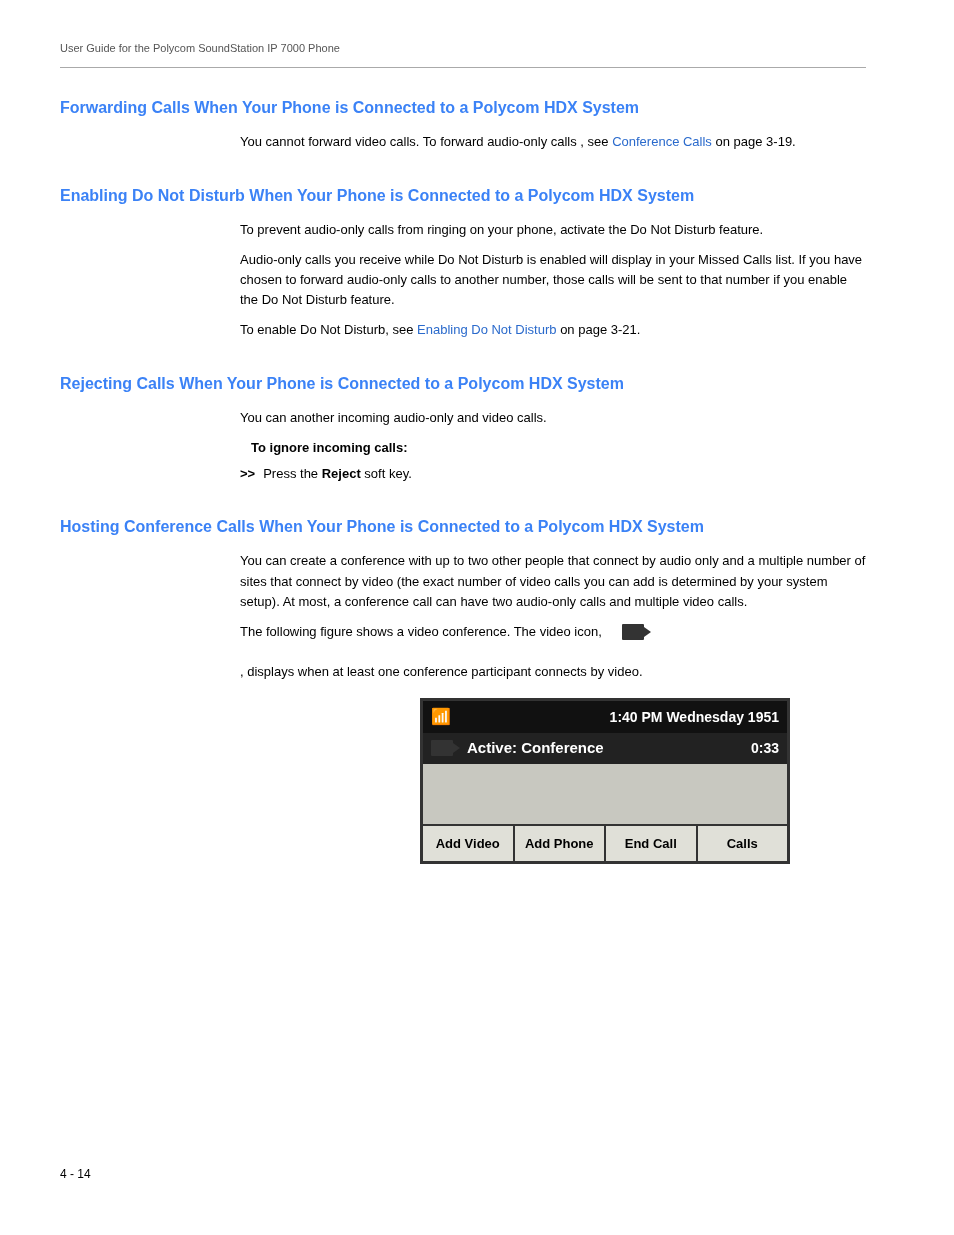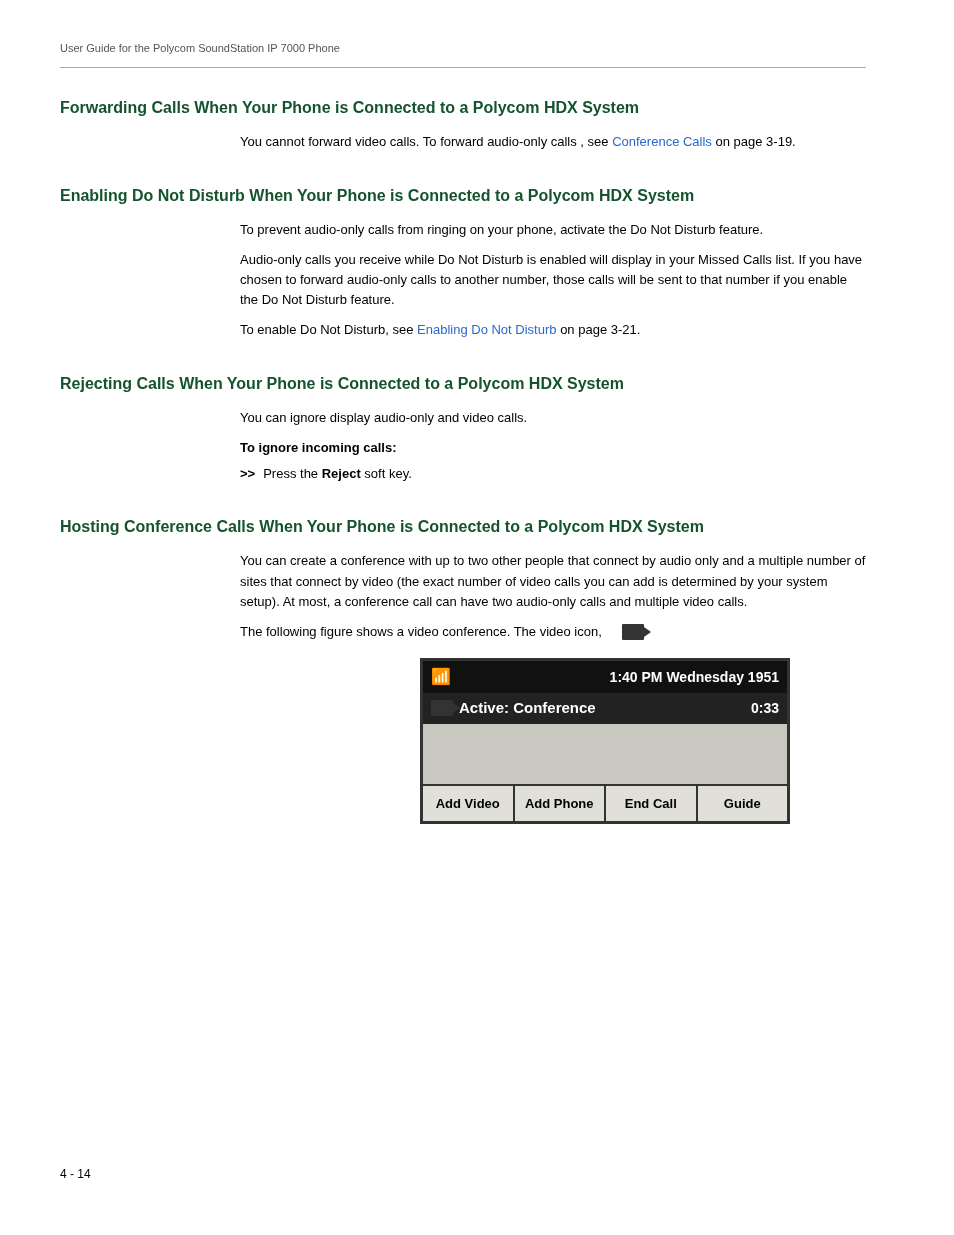--- a/index.html
+++ b/index.html
@@ -31,21 +31,21 @@
       border: none;
       border-top: 1px solid #aaa;
       margin-bottom: 28px;
     }
 
     .section {
       margin-bottom: 32px;
     }
 
     .section-heading {
-      color: #14532d;
+      color: #3b82f6;
       font-size: 16px;
       font-weight: bold;
       margin-bottom: 12px;
     }
 
     .content-indent {
       margin-left: 180px;
     }
 
     .body-text {
@@ -57,20 +57,21 @@
 
     a.inline-link {
       color: #2a6acc;
       text-decoration: none;
     }
 
     .bold-label {
       font-weight: bold;
       font-size: 13px;
       margin-bottom: 6px;
+      margin-left: 11px;
     }
 
     .procedure-item {
       display: flex;
       align-items: flex-start;
       margin-bottom: 8px;
     }
 
     .procedure-arrow {
       font-weight: bold;
@@ -116,21 +117,21 @@
       display: flex;
       align-items: center;
       justify-content: space-between;
       font-size: 15px;
       font-weight: bold;
     }
 
     .phone-active-left {
       display: flex;
       align-items: center;
-      gap: 6px;
+      gap: 14px;
     }
 
     .phone-timer {
       color: #fff;
       font-size: 14px;
     }
 
     .phone-body {
       background: #c8c8c0;
       height: 60px;
@@ -230,39 +231,40 @@
       <p class="body-text">
         To enable Do Not Disturb, see <a href="#" class="inline-link">Enabling Do Not Disturb</a> on page 3-21.
       </p>
     </div>
   </div>
 
   <div class="section">
     <div class="section-heading">Rejecting Calls When Your Phone is Connected to a Polycom HDX System</div>
     <div class="content-indent">
       <p class="body-text">
-        You can ignore display audio-only and video calls.
+        You can another incoming audio-only and video calls.
       </p>
       <p class="bold-label">To ignore incoming calls:</p>
       <div class="procedure-item">
         <span class="procedure-arrow">&gt;&gt;</span>
         <span>Press the <strong>Reject</strong> soft key.</span>
       </div>
     </div>
   </div>
 
   <div class="section">
     <div class="section-heading">Hosting Conference Calls When Your Phone is Connected to a Polycom HDX System</div>
     <div class="content-indent">
       <p class="body-text">
         You can create a conference with up to two other people that connect by audio only and a multiple number of sites that connect by video (the exact number of video calls you can add is determined by your system setup). At most, a conference call can have two audio-only calls and multiple video calls.
       </p>
       <div class="figure-inline-container body-text">
         <span>The following figure shows a video conference. The video icon,</span>
         <span class="video-icon-inline"></span>
+        <span>, displays when at least one conference participant connects by video.</span>
       </div>
 
       <div class="phone-screen-wrapper">
         <div class="phone-screen">
 
           <div class="phone-status-bar">
             <div class="phone-status-left">
               <span class="signal-icon">📶</span>
             </div>
             <span>1:40  PM Wednesday   1951</span>
@@ -275,21 +277,21 @@
             </div>
             <span class="phone-timer">0:33</span>
           </div>
 
           <div class="phone-body"></div>
 
           <div class="phone-softkeys">
             <div class="softkey">Add Video</div>
             <div class="softkey">Add Phone</div>
             <div class="softkey">End Call</div>
-            <div class="softkey">Guide</div>
+            <div class="softkey">Calls</div>
           </div>
         </div>
       </div>
     </div>
   </div>
 
   <div class="page-number">4 - 14</div>
 
 </div>
 

